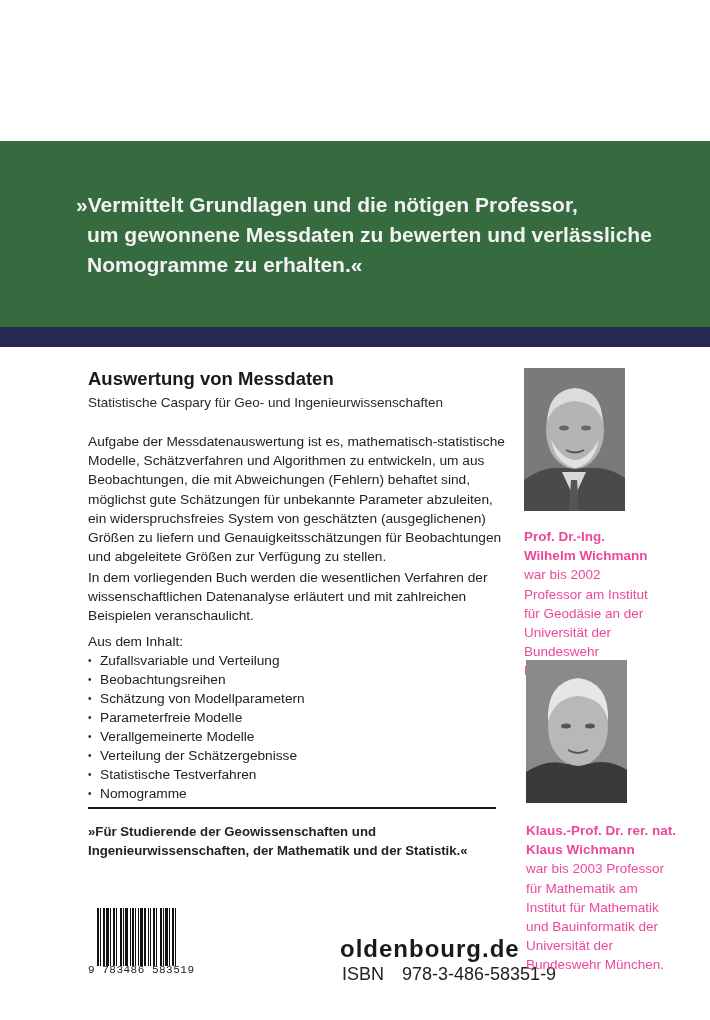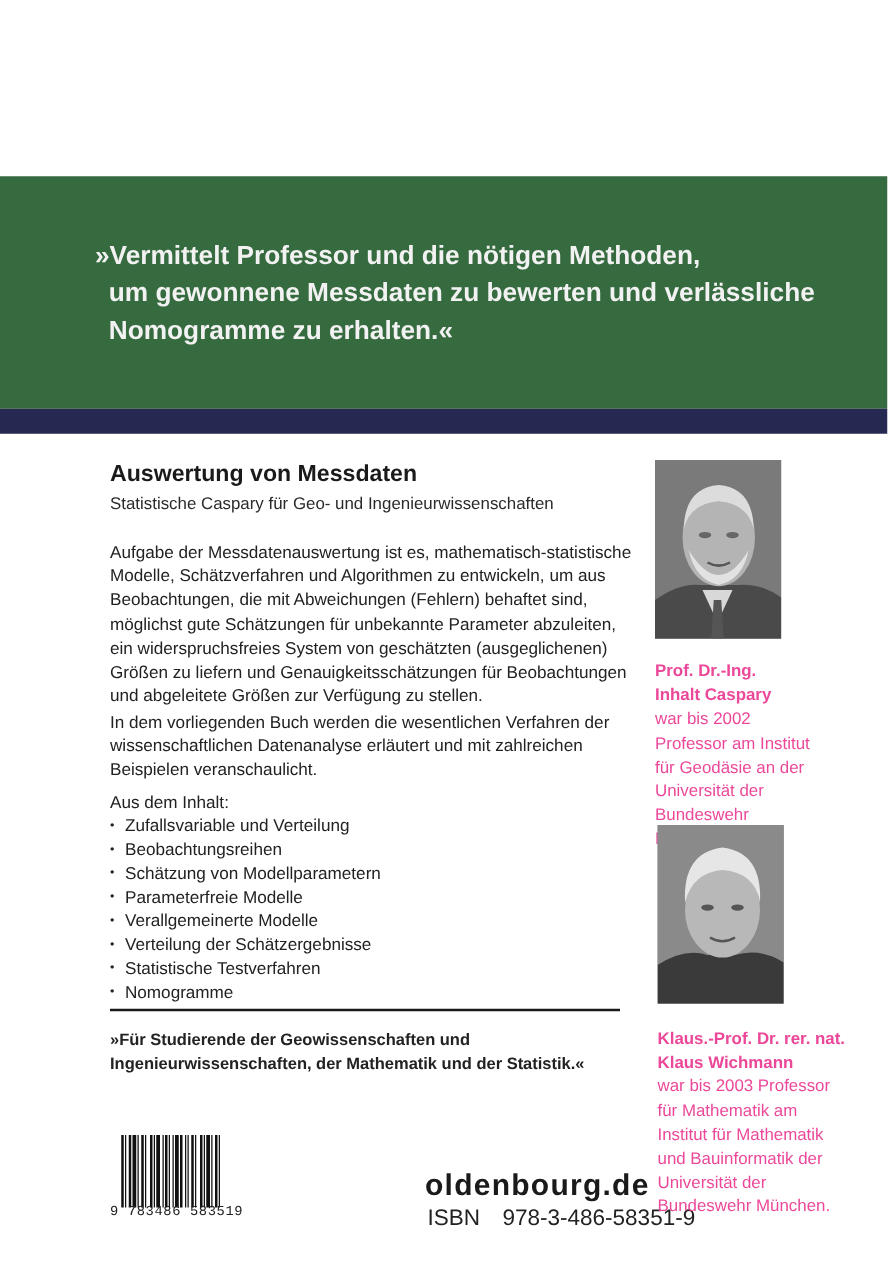--- a/index.html
+++ b/index.html
@@ -37,21 +37,21 @@
     .a1 { left:524px; top:527px; }
     .a2 { left:526px; top:821px; }
   </style>
 </head>
 <body>
 
 <div class="green-band"></div>
 <div class="navy-band"></div>
 
 <div class="quote-top">
-  <span class="l">»Vermittelt Professor und die nötigen Methoden,</span>
+  <span class="l">»Vermittelt Grundlagen und die nötigen Professor,</span>
   <span class="l indent">um gewonnene Messdaten zu bewerten und verlässliche</span>
   <span class="l indent">Nomogramme zu erhalten.«</span>
 </div>
 
 <div class="title">Auswertung von Messdaten</div>
 <div class="subtitle">Statistische Caspary für Geo- und Ingenieurwissenschaften</div>
 
 <div class="body-text p1">Aufgabe der Messdatenauswertung ist es, mathematisch-statistische Modelle, Schätzverfahren und Algorithmen zu entwickeln, um aus Beobachtungen, die mit Abweichungen (Fehlern) behaftet sind, möglichst gute Schätzungen für unbekannte Parameter abzuleiten, ein widerspruchsfreies System von geschätzten (ausgeglichenen) Größen zu liefern und Genauigkeitsschätzungen für Beobachtungen und abgeleitete Größen zur Verfügung zu stellen.</div>
 <div class="body-text p2">In dem vorliegenden Buch werden die wesentlichen Verfahren der wissenschaftlichen Datenanalyse erläutert und mit zahlreichen Beispielen veranschaulicht.</div>
 
@@ -144,21 +144,21 @@
     <ellipse cx="51" cy="62" rx="29" ry="39" fill="#b4b4b4"></ellipse>
     <path d="M23 55 Q24 22 51 20 Q78 22 79 55 Q74 35 51 33 Q28 35 23 55 Z" fill="#dcdcdc"></path>
     <path d="M27 72 Q51 112 75 72 Q70 96 51 100 Q32 96 27 72 Z" fill="#e2e2e2"></path>
     <ellipse cx="40" cy="60" rx="5" ry="2.5" fill="#666"></ellipse>
     <ellipse cx="62" cy="60" rx="5" ry="2.5" fill="#666"></ellipse>
     <path d="M42 82 Q51 87 60 82" stroke="#555" stroke-width="2" fill="none"></path>
   </svg>
 </div>
 <div class="author a1">
   <span class="name">Prof. Dr.-Ing.</span>
-  <span class="name">Inhalt Caspary</span>
+  <span class="name">Wilhelm Wichmann</span>
   <div style="width:130px">war bis 2002 Professor am Institut für Geodäsie an der Universität der Bundeswehr München.</div>
 </div>
 
 <div class="photo photo2">
   <svg width="101" height="143" viewBox="0 0 101 143">
     <rect width="101" height="143" fill="#8a8a8a"></rect>
     <path d="M0 143 L0 112 Q22 98 40 104 L62 104 Q82 98 101 110 L101 143 Z" fill="#3a3a3a"></path>
     <ellipse cx="52" cy="68" rx="30" ry="38" fill="#b8b8b8"></ellipse>
     <path d="M22 62 Q20 22 52 18 Q84 22 82 62 Q78 38 52 36 Q28 38 22 62 Z" fill="#e6e6e6"></path>
     <ellipse cx="40" cy="66" rx="5" ry="2.5" fill="#555"></ellipse>

